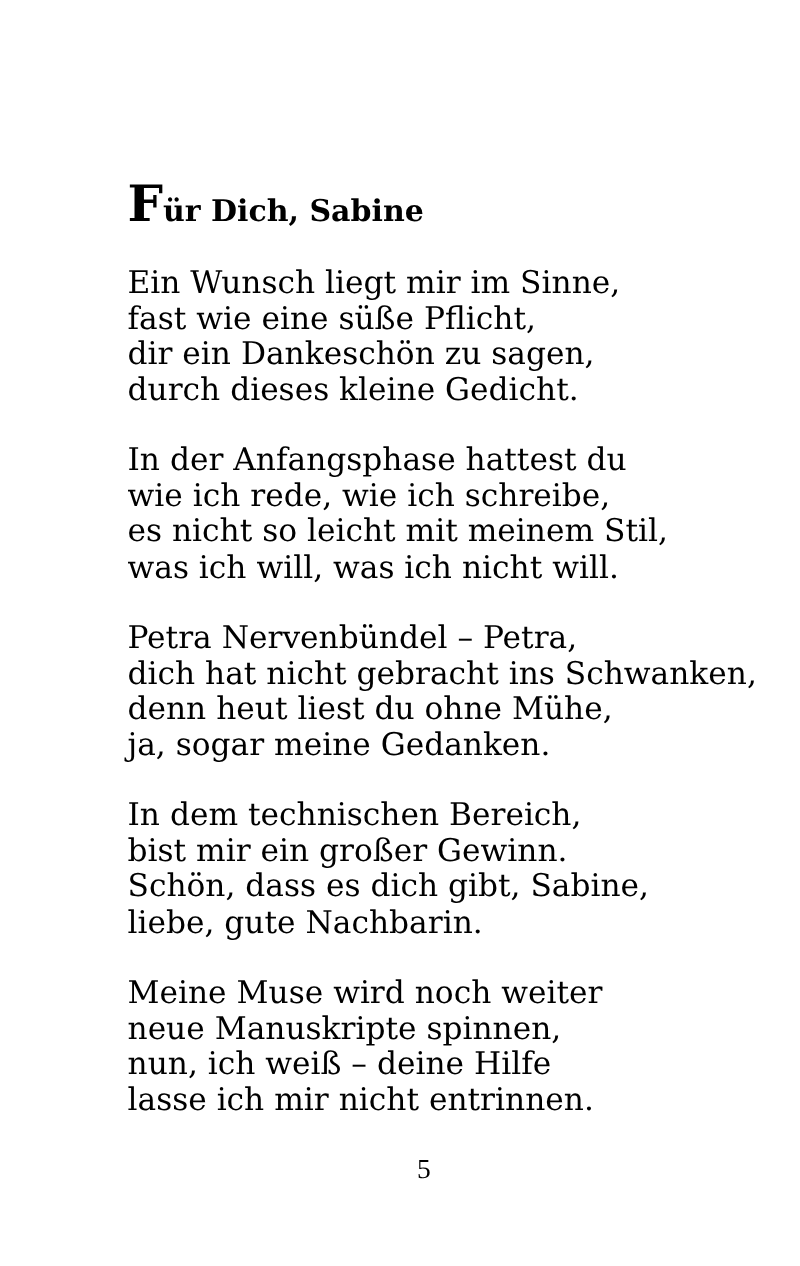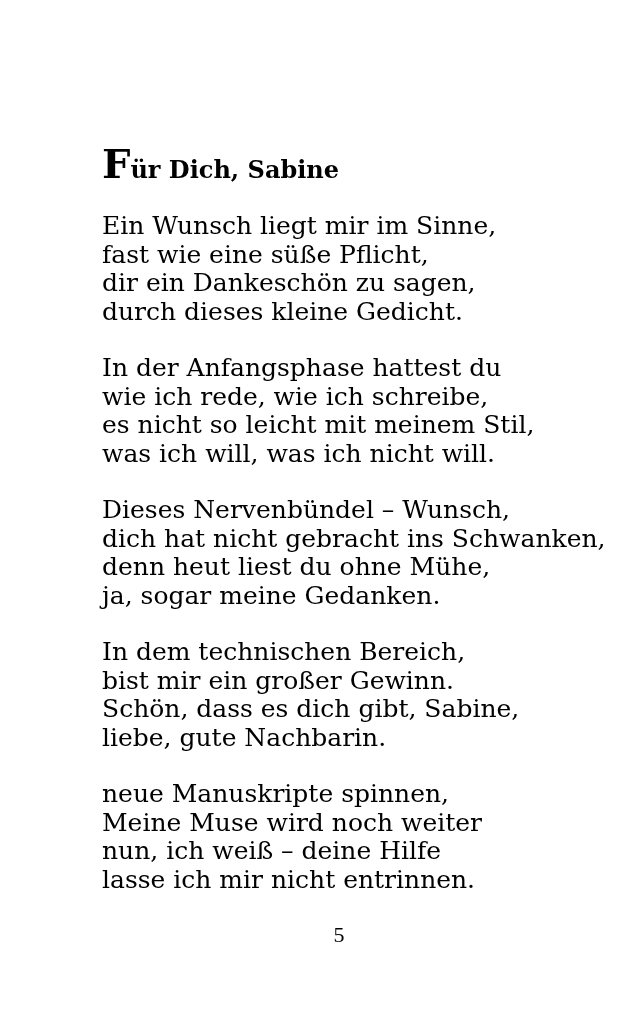--- a/index.html
+++ b/index.html
@@ -36,33 +36,33 @@
 </div>
 
 <div class="stanza" style="top:354px;">
   <div>In der Anfangsphase hattest du</div>
   <div>wie ich rede, wie ich schreibe,</div>
   <div>es nicht so leicht mit meinem Stil,</div>
   <div>was ich will, was ich nicht will.</div>
 </div>
 
 <div class="stanza" style="top:496px;">
-  <div>Dieses Nervenbündel – Wunsch,</div>
+  <div>Petra Nervenbündel – Petra,</div>
   <div>dich hat nicht gebracht ins Schwanken,</div>
   <div>denn heut liest du ohne Mühe,</div>
   <div>ja, sogar meine Gedanken.</div>
 </div>
 
 <div class="stanza" style="top:638px;">
   <div>In dem technischen Bereich,</div>
   <div>bist mir ein großer Gewinn.</div>
   <div>Schön, dass es dich gibt, Sabine,</div>
   <div>liebe, gute Nachbarin.</div>
 </div>
 
 <div class="stanza" style="top:780px;">
+  <div>Meine Muse wird noch weiter</div>
   <div>neue Manuskripte spinnen,</div>
-  <div>Meine Muse wird noch weiter</div>
   <div>nun, ich weiß – deine Hilfe</div>
   <div>lasse ich mir nicht entrinnen.</div>
 </div>
 
 <div class="page-num">5</div>
 
 </body></html>

